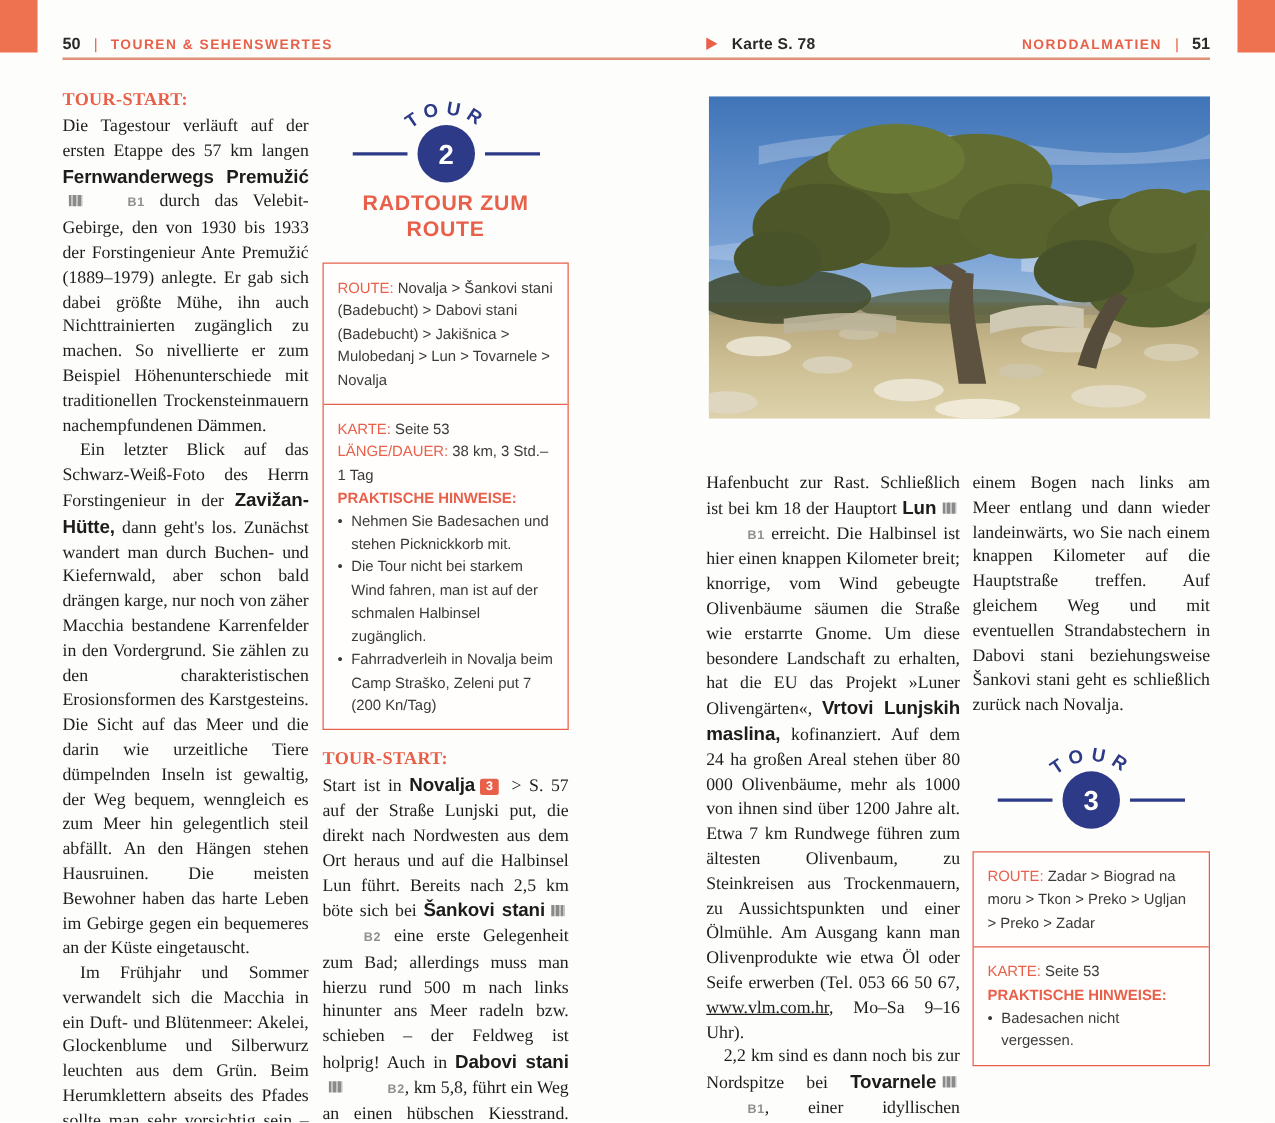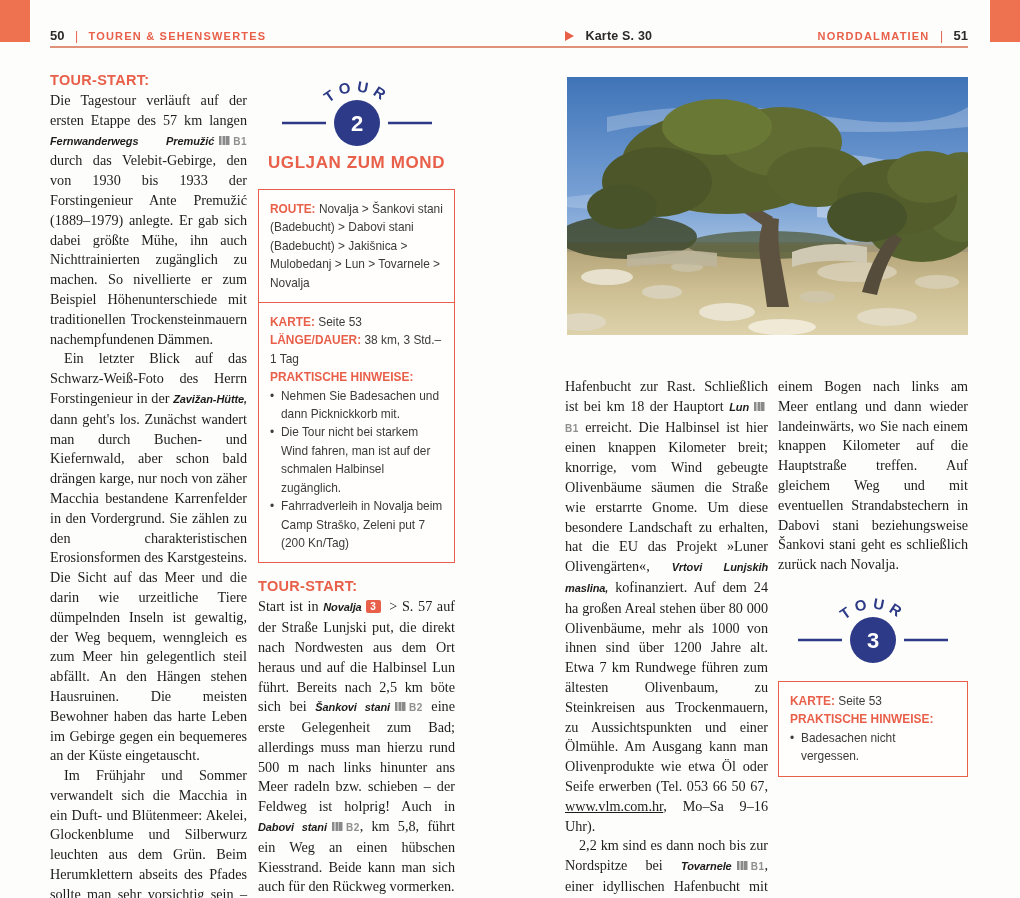--- a/index.html
+++ b/index.html
@@ -23,30 +23,30 @@
               border-top:5px solid transparent;border-bottom:5px solid transparent;
               margin-right:7px;vertical-align:-1px;}
   .rule{position:absolute;top:46px;left:50px;width:918px;height:2px;background:#e09179;}
 
   .col{position:absolute;}
   #p50c1{left:50px;top:72px;width:197px;}
   #p50c2{left:258px;top:72px;width:197px;}
   #p51c1{left:565px;top:377px;width:203px;}
   #p51c2{left:778px;top:377px;width:190px;}
 
-  .subhead{font-family:Liberation Sans, sans-serif;font-weight:700;color:#e8604a;
+  .subhead{font-family:Liberation Serif, serif;font-weight:700;color:#e8604a;
            font-size:14.5px;letter-spacing:.3px;margin:0 0 3px 0;}
   p.body{font-size:14.2px;line-height:19.8px;text-align:justify;margin:0;
          hyphens:auto;-webkit-hyphens:auto;}
   p.body + p.body{text-indent:14px;}
-  .b{font-family:"Liberation Sans",sans-serif;font-weight:700;font-size:11px;
-     letter-spacing:-.1px;font-style:italic;}
-  .lab{color:#e8604a;font-weight:700;}
+  .b{font-family:"Liberation Sans",sans-serif;font-weight:700;font-size:15px;
+     letter-spacing:-.1px;}
+  .lab{color:#e8604a;font-weight:400;}
   .ref{font-family:"Liberation Sans",sans-serif;font-size:10px;font-weight:700;
-       color:#8f8f8f;letter-spacing:.5px;}
+       color:#8f8f8f;letter-spacing:.5px;margin-left:33px;}
   .map-icon{display:inline-block;width:11px;height:9px;margin:0 3px 0 5px;
        background:repeating-linear-gradient(90deg,#8a8a8a 0 2.2px,#c4c4c4 2.2px 3.7px);}
   .numbadge{display:inline-block;min-width:13px;height:13px;line-height:13.5px;
        background:#e8604a;color:#fff;font-family:"Liberation Sans",sans-serif;
        font-weight:700;font-size:10px;text-align:center;border-radius:2px;
        margin:0 4px 0 4px;vertical-align:1px;padding:0 1px;}
   .link{text-decoration:underline;}
 
   .tour-badge{display:block;margin:0 auto;}
   .tour-title{font-family:"Liberation Sans",sans-serif;font-weight:700;color:#e8604a;
@@ -80,21 +80,21 @@
   <div class="corner-tab right"></div>
 
   <div class="header">
     <div class="hgroup hg-left">
       <span class="pg">50</span>
       <span class="hsep">|</span>
       <span class="hsec">TOUREN &amp; SEHENSWERTES</span>
     </div>
     <div class="hgroup hg-karte">
       <span class="arrow-icon"></span>
-      <span class="karte-label">Karte S. 30</span>
+      <span class="karte-label">Karte S. 78</span>
     </div>
     <div class="hgroup hg-right">
       <span class="hsec">NORDDALMATIEN</span>
       <span class="hsep">|</span>
       <span class="pg">51</span>
     </div>
   </div>
   <div class="rule"></div>
 
   <div class="col" id="p50c1">
@@ -110,32 +110,32 @@
           <path id="arc2" d="M 35 60 A 40 40 0 0 1 115 60" fill="none"></path>
         </defs>
       <line x1="0" y1="51" x2="44" y2="51" stroke="#2d3a87" stroke-width="2.6"></line>
       <line x1="106" y1="51" x2="150" y2="51" stroke="#2d3a87" stroke-width="2.6"></line>
       <text font-family="Liberation Sans, sans-serif" font-size="15" font-weight="bold" fill="#2d3a87" letter-spacing="5">
         <textPath href="#arc2" startOffset="50%" text-anchor="middle">TOUR</textPath>
       </text>
       <circle cx="75" cy="51" r="23" fill="#2d3a87"></circle>
       <text x="75" y="59" text-anchor="middle" font-family="Liberation Sans, sans-serif" font-size="22" font-weight="bold" fill="#ffffff">2</text>
     </svg>
-    <h2 class="tour-title">UGLJAN ZUM MOND</h2>
+    <h2 class="tour-title">RADTOUR ZUM ROUTE</h2>
 
     <div class="infobox">
       <div class="sec">
         <p><span class="lab">ROUTE:</span><span> Novalja &gt; Šankovi stani (Badebucht) &gt; Dabovi stani (Badebucht) &gt; Jakišnica &gt; Mulobedanj &gt; Lun &gt; Tovarnele &gt; Novalja</span></p>
       </div>
       <div class="sec">
         <p><span class="lab">KARTE:</span><span> Seite 53</span></p>
         <p><span class="lab">LÄNGE/DAUER:</span><span> 38 km, 3 Std.–1 Tag</span></p>
         <p class="hw-label">PRAKTISCHE HINWEISE:</p>
         <ul class="bullets">
-          <li>Nehmen Sie Badesachen und dann Picknickkorb mit.</li>
+          <li>Nehmen Sie Badesachen und stehen Picknickkorb mit.</li>
           <li>Die Tour nicht bei starkem Wind fahren, man ist auf der schmalen Halbinsel zugänglich.</li>
           <li>Fahrradverleih in Novalja beim Camp Straško, Zeleni put 7 (200 Kn/Tag)</li>
         </ul>
       </div>
     </div>
 
     <h3 class="subhead ts-head">TOUR-START:</h3>
     <p class="body first-para"><span>Start ist in </span><strong class="b">Novalja</strong><span class="numbadge">3</span><span> &gt; S. 57 auf der Straße Lunjski put, die direkt nach Nordwesten aus dem Ort heraus und auf die Halbinsel Lun führt. Bereits nach 2,5 km böte sich bei </span><strong class="b">Šankovi stani</strong><span class="map-icon"></span><span class="ref">B2</span><span> eine erste Gelegenheit zum Bad; allerdings muss man hierzu rund 500 m nach links hinunter ans Meer radeln bzw. schieben – der Feldweg ist holprig! Auch in </span><strong class="b">Dabovi stani</strong><span class="map-icon"></span><span class="ref">B2</span><span>, km 5,8, führt ein Weg an einen hübschen Kiesstrand. Beide kann man sich auch für den Rückweg vormerken.</span></p>
     <p class="body"><span>Knapp 7 km weiter zweigt eine Straße links nach </span></p>
   </div>
@@ -218,20 +218,23 @@
       <line x1="106" y1="51" x2="150" y2="51" stroke="#2d3a87" stroke-width="2.6"></line>
       <text font-family="Liberation Sans, sans-serif" font-size="15" font-weight="bold" fill="#2d3a87" letter-spacing="5">
         <textPath href="#arc3" startOffset="50%" text-anchor="middle">TOUR</textPath>
       </text>
       <circle cx="75" cy="51" r="23" fill="#2d3a87"></circle>
       <text x="75" y="59" text-anchor="middle" font-family="Liberation Sans, sans-serif" font-size="22" font-weight="bold" fill="#ffffff">3</text>
     </svg>
 
     <div class="infobox">
       <div class="sec">
+        <p><span class="lab">ROUTE:</span><span> Zadar &gt; Biograd na moru &gt; Tkon &gt; Preko &gt; Ugljan &gt; Preko &gt; Zadar</span></p>
+      </div>
+      <div class="sec">
         <p><span class="lab">KARTE:</span><span> Seite 53</span></p>
         <p class="hw-label">PRAKTISCHE HINWEISE:</p>
         <ul class="bullets">
           <li>Badesachen nicht vergessen.</li>
         </ul>
       </div>
     </div>
   </div>
 
 </div>

